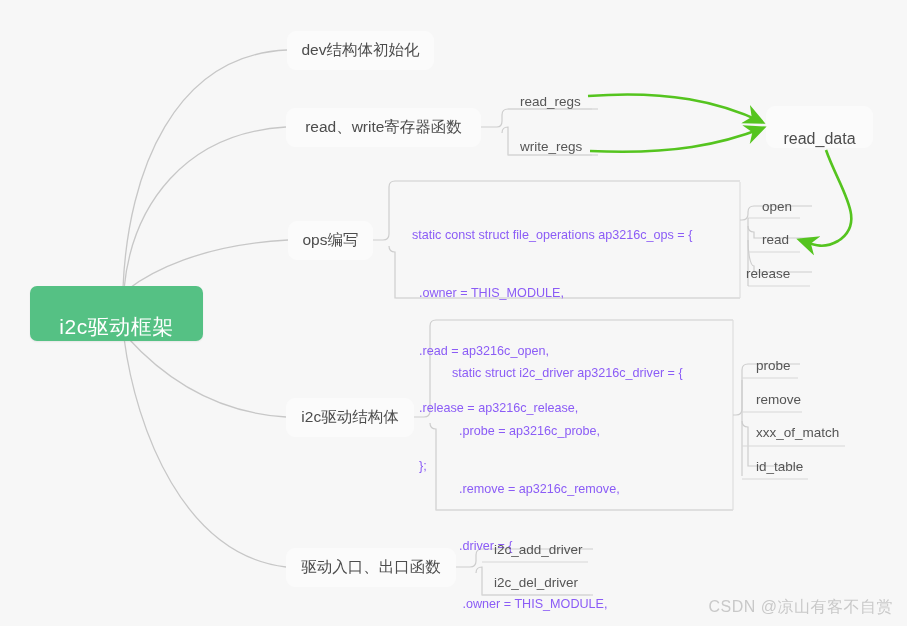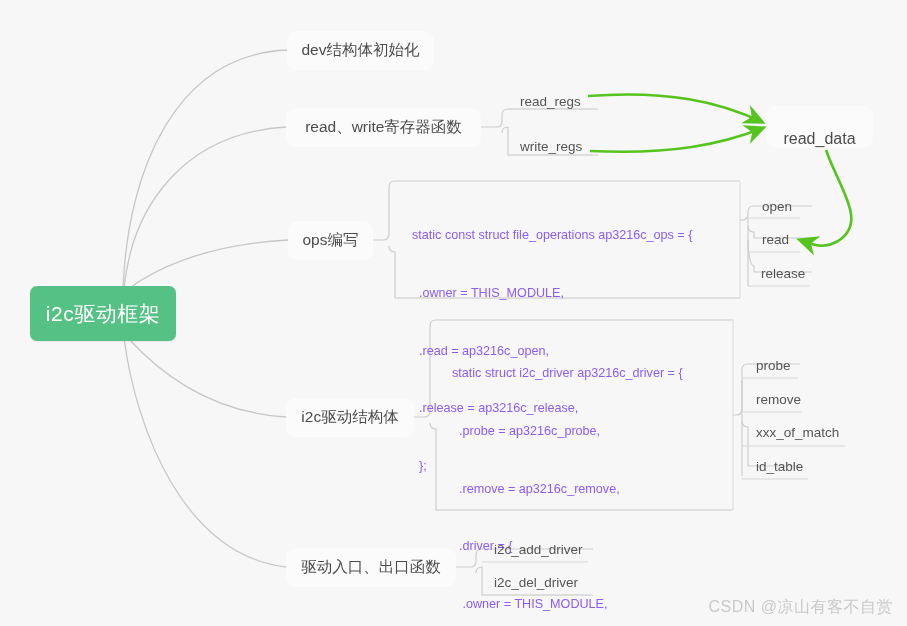--- a/index.html
+++ b/index.html
@@ -198,21 +198,21 @@
     <g fill="none" stroke="#55c41f" stroke-width="2.6" marker-end="url(#gArrow)">
 
       <path d="M588,96 C668,90 720,102 762,122"></path>
 
       <path d="M590,151 C672,155 722,144 763,128"></path>
 
       <path d="M826,150 C840,190 868,222 838,241 C822,250 812,244 800,240"></path>
     </g>
   </svg>
 
-  <div class="node root-node" style="left:30px; top:286px; width:146px; height:55px;">
+  <div class="node root-node" style="left:30px; top:286px; width:173px; height:55px;align-items:flex-end;">
     <span>i2c驱动框架</span>
   </div>
 
   <div class="node branch-node" style="left:287px; top:31px; width:147px; height:39px;">
     <span>dev结构体初始化</span>
   </div>
 
   <div class="node branch-node" style="left:288px; top:221px; width:85px; height:39px;">
     <span>ops编写</span>
   </div>
@@ -247,21 +247,21 @@
     <span class="code-line">  .release = ap3216c_release,</span>
     <span class="code-line">  };</span>
   </div>
 
   <div class="node leaf-node" style="left:750px; top:198px; width:60px; height:17px;">
     <span>open</span>
   </div>
   <div class="node leaf-node" style="left:750px; top:231px; width:60px; height:17px;">
     <span>read</span>
   </div>
-  <div class="node leaf-node" style="left:749px; top:265px; width:66px; height:17px;">
+  <div class="node leaf-node" style="left:734px; top:265px; width:66px; height:17px;">
     <span>release</span>
   </div>
 
   <div class="node code-node" style="left:436px; top:320px; width:297px; height:190px;">
     <span class="code-line">static struct i2c_driver ap3216c_driver = {</span>
     <span class="code-line">  .probe = ap3216c_probe,</span>
     <span class="code-line">  .remove = ap3216c_remove,</span>
     <span class="code-line">  .driver = {</span>
     <span class="code-line">   .owner = THIS_MODULE,</span>
     

